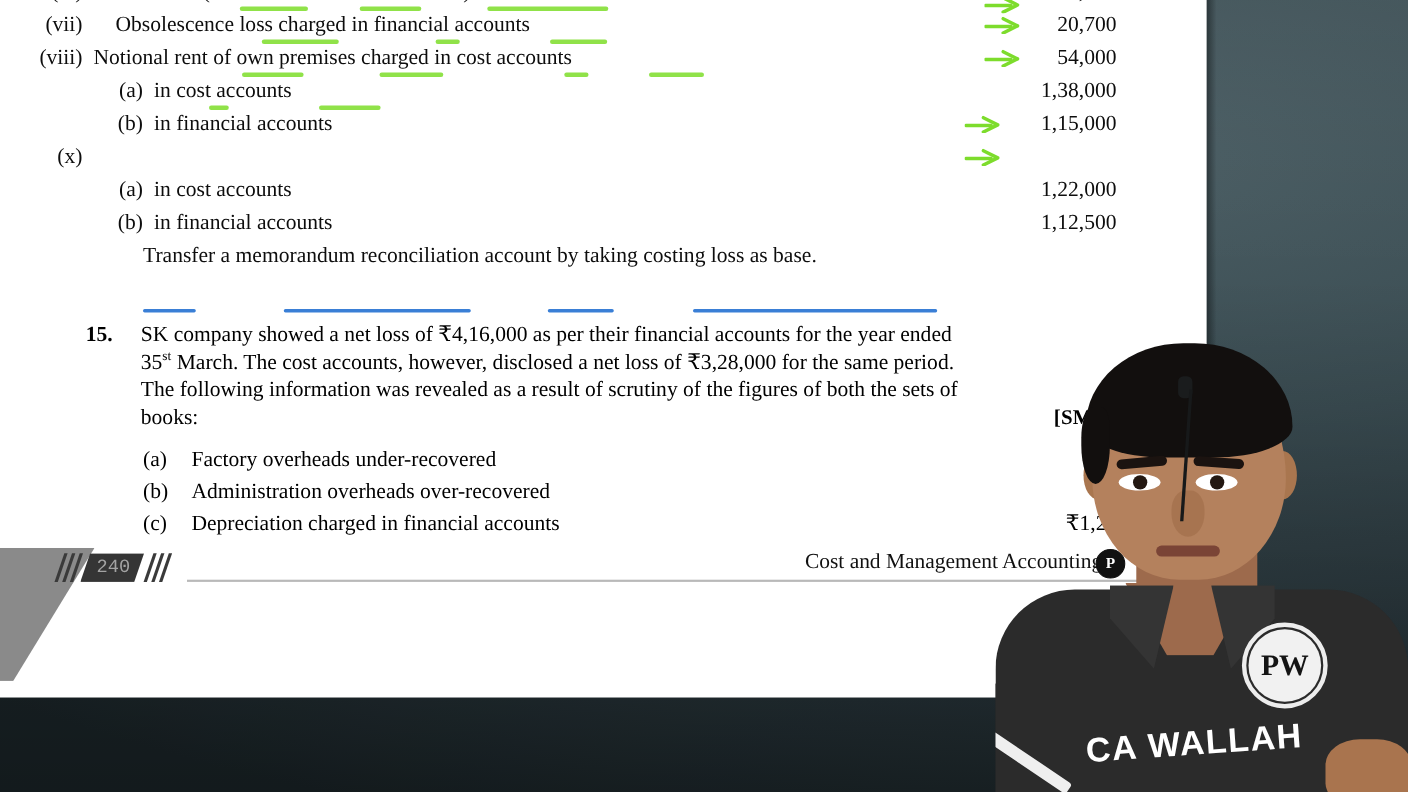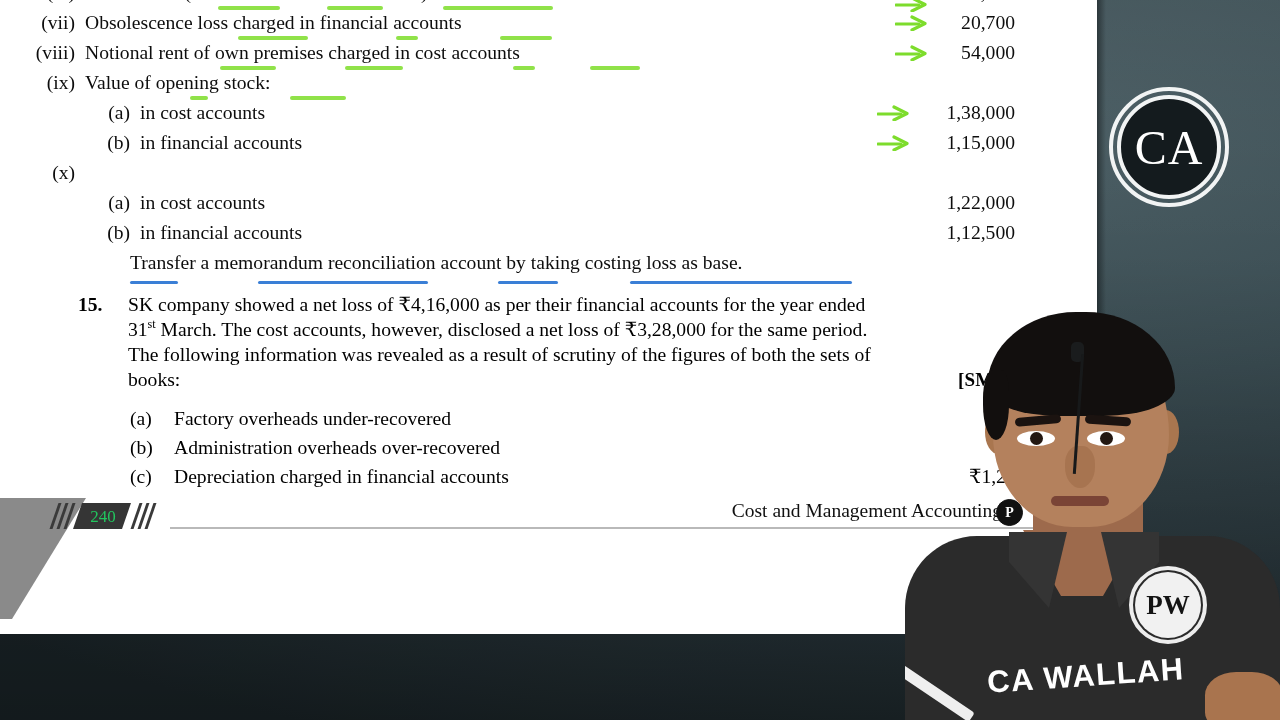--- a/index.html
+++ b/index.html
@@ -84,21 +84,21 @@
   .f-grayWedge{
     position:absolute;left:0;top:0;width:135px;height:121px;background:#8a8a8a;
     clip-path:polygon(0 0, 86px 0, 12px 121px, 0 121px);
   }
   .f-rule{position:absolute;left:170px;top:29px;width:905px;height:1.6px;background:#b9b9b9;}
   .f-pagebox{
     position:absolute;left:73px;top:503px;width:58px;height:26px;background:#353535;
     clip-path:polygon(9px 0, 58px 0, 49px 26px, 0 26px);
     display:flex;align-items:center;justify-content:center;
   }
-  .f-pagenum{color:#22c55e;font-size:17px;font-family:Liberation Serif, serif;line-height:1;padding-left:2px;text-align:center;}
+  .f-pagenum{color:#a3a3a3;font-size:17px;font-family:Liberation Mono, monospace;line-height:1;padding-left:2px;text-align:center;}
   .slashes{position:absolute;top:503px;height:26px;width:22px;}
   .slashes i{position:absolute;top:0;width:3px;height:26px;background:#3a3a3a;display:block;transform:skewX(-19deg);}
   .f-title{
     position:absolute;right:95px;top:500px;font-size:19.5px;color:#101010;white-space:nowrap;
   }
   .f-logo{
     position:absolute;left:996px;top:499px;width:25px;height:25px;border-radius:50%;
     background:#111;color:#fff;display:flex;align-items:center;justify-content:center;
     font-size:14px;font-weight:bold;border:1.5px solid #111;
   }
@@ -206,21 +206,21 @@
       <div class="gl" style="left:218px;top:6px;width:62px;"></div>
       <div class="gl" style="left:327px;top:6px;width:56px;"></div>
       <div class="gl" style="left:443px;top:6px;width:110px;"></div>
       <div class="arrow" style="left:895px;top:-4px;">
         <svg width="34" height="16" viewBox="0 0 34 16">
             <path d="M1 9 H24" stroke="#7ddc2c" stroke-width="3.2" fill="none" stroke-linecap="round"></path>
             <path d="M17 2 L30 8.5 L17 15" stroke="#7ddc2c" stroke-width="3.2" fill="none" stroke-linecap="round" stroke-linejoin="round"></path>
           </svg>
       </div>
 
-      <div class="row" style="height:30px;">
+      <div class="row" style="height:30px;gap:20px;">
         <span class="rn">(vii)</span>
         <span class="txt">Obsolescence loss charged in financial accounts</span>
         <span class="amt">20,700</span>
       </div>
       <div class="gl" style="left:238px;top:36px;width:70px;"></div>
       <div class="gl" style="left:396px;top:36px;width:22px;"></div>
       <div class="gl" style="left:500px;top:36px;width:52px;"></div>
       <div class="arrow" style="left:895px;top:15px;">
         <svg width="34" height="16" viewBox="0 0 34 16">
             <path d="M1 9 H24" stroke="#7ddc2c" stroke-width="3.2" fill="none" stroke-linecap="round"></path>
@@ -237,24 +237,20 @@
       <div class="gl" style="left:345px;top:66px;width:58px;"></div>
       <div class="gl" style="left:513px;top:66px;width:22px;"></div>
       <div class="gl" style="left:590px;top:66px;width:50px;"></div>
       <div class="arrow" style="left:895px;top:45px;">
         <svg width="34" height="16" viewBox="0 0 34 16">
             <path d="M1 9 H24" stroke="#7ddc2c" stroke-width="3.2" fill="none" stroke-linecap="round"></path>
             <path d="M17 2 L30 8.5 L17 15" stroke="#7ddc2c" stroke-width="3.2" fill="none" stroke-linecap="round" stroke-linejoin="round"></path>
           </svg>
       </div>
 
-      <div class="row" style="height:30px;">
-        <span class="rn">(ix)</span>
-        <span class="txt">Value of opening stock:</span>
-      </div>
       <div class="gl" style="left:190px;top:96px;width:18px;"></div>
       <div class="gl" style="left:290px;top:96px;width:56px;"></div>
 
       <div class="row" style="height:30px;">
         <span class="rn sub">(a)</span>
         <span class="txt">in cost accounts</span>
         <span class="amt">1,38,000</span>
       </div>
       <div class="arrow" style="left:877px;top:105px;">
         <svg width="34" height="16" viewBox="0 0 34 16">
@@ -298,21 +294,21 @@
       <div class="bl" style="left:130px;top:281px;width:48px;"></div>
       <div class="bl" style="left:258px;top:281px;width:170px;"></div>
       <div class="bl" style="left:498px;top:281px;width:60px;"></div>
       <div class="bl" style="left:630px;top:281px;width:222px;"></div>
     </div>
 
     <div class="q15">
       <span class="qnum">15.</span>
       <span class="qbody">
         <span class="qline">SK company showed a net loss of ₹4,16,000 as per their financial accounts for the year ended</span>
-        <span class="qline"><span>31</span><sup>st</sup><span> March. The cost accounts, however, disclosed a net loss of ₹3,28,000 for the same period.</span></span>
+        <span class="qline"><span>35</span><sup>st</sup><span> March. The cost accounts, however, disclosed a net loss of ₹3,28,000 for the same period.</span></span>
         <span class="qline">The following information was revealed as a result of scrutiny of the figures of both the sets of</span>
         <span class="qline">books:</span>
       </span>
       <span class="sm">[SM]</span>
     </div>
 
     <div class="abcwrap">
       <div class="abc">
         <span class="lbl">(a)</span>
         <span class="t">Factory overheads under-recovered</span>
@@ -350,25 +346,20 @@
         <i style="left:9px;"></i>
         <i style="left:16px;"></i>
     </div>
 
     <div class="f-title">Cost and Management Accounting</div>
     <div class="f-logo">P</div>
 
   </div>
   <div class="page-shadow"></div>
 
-  <div class="ca-logo">
-    <div class="ring-in"></div>
-    <div class="ring-out"></div>
-    <div class="ca-text">CA</div>
-  </div>
 
   <div class="presenter">
     <div class="neck"></div>
     <div class="shoulderL"></div>
     <div class="shoulderR"></div>
     <div class="ear l"></div>
     <div class="ear r"></div>
     <div class="head"></div>
     <div class="hair"></div>
     <div class="brow l"></div>

